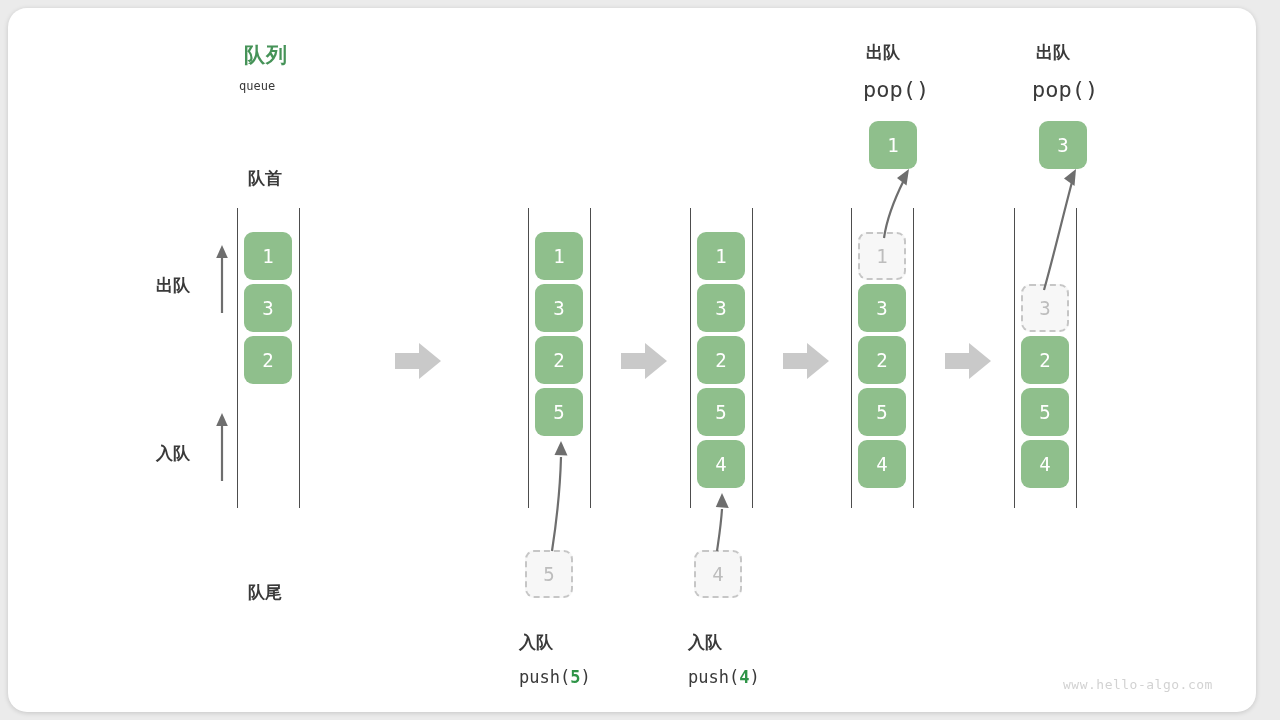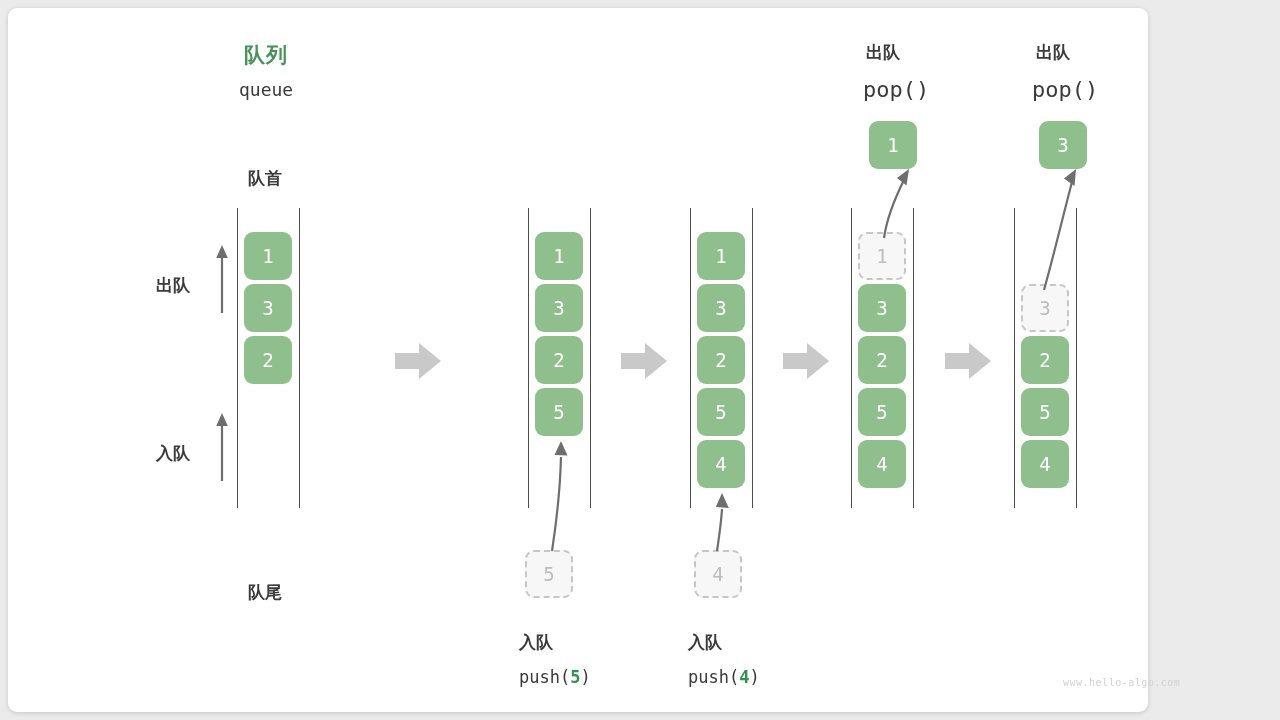--- a/index.html
+++ b/index.html
@@ -4,44 +4,44 @@
 <style>
   html,body{margin:0;padding:0;}
   body{
     width:1280px;height:720px;
     background:#ebebeb;
     font-family:"Liberation Sans", sans-serif;
     overflow:hidden;
   }
   #card{
     position:absolute;left:8px;top:8px;
-    width:1140px;height:704px;
+    width:1248px;height:704px;
     background:#ffffff;
-    border-radius:9px;
+    border-radius:19px;
     box-shadow:0 1px 5px rgba(0,0,0,.16);
   }
   .stage{position:absolute;left:0;top:0;width:1264px;height:704px;}
 
   
   .t{position:absolute;white-space:nowrap;}
   .cn{font-family:"Liberation Sans", sans-serif;font-weight:bold;color:#3a3a3a;}
   .mono{font-family:"DejaVu Sans Mono", monospace;color:#3a3a3a;}
 
   .title-cn{font-size:21px;color:#469358;letter-spacing:1px;}
-  .title-en{font-size:18px;}
+  .title-en{font-size:12px;}
   .hdr-cn{font-size:17px;}
   .hdr-mono{font-size:22px;}
   .side-cn{font-size:17px;}
   .cap-cn{font-size:17px;}
   .cap-mono{font-size:17px;}
   .kw{color:#2e9447;font-weight:bold;}
 
   .watermark{
     position:absolute;font-family:"DejaVu Sans Mono", monospace;
-    font-size:10px;color:#d2d2d2;letter-spacing:.5px;
+    font-size:13px;color:#d2d2d2;letter-spacing:.5px;
   }
 
   
   .rail{position:absolute;width:1px;background:#4d4d4d;}
 
   
   .cell{
     position:absolute;
     width:48px;height:48px;
     border-radius:9px;

